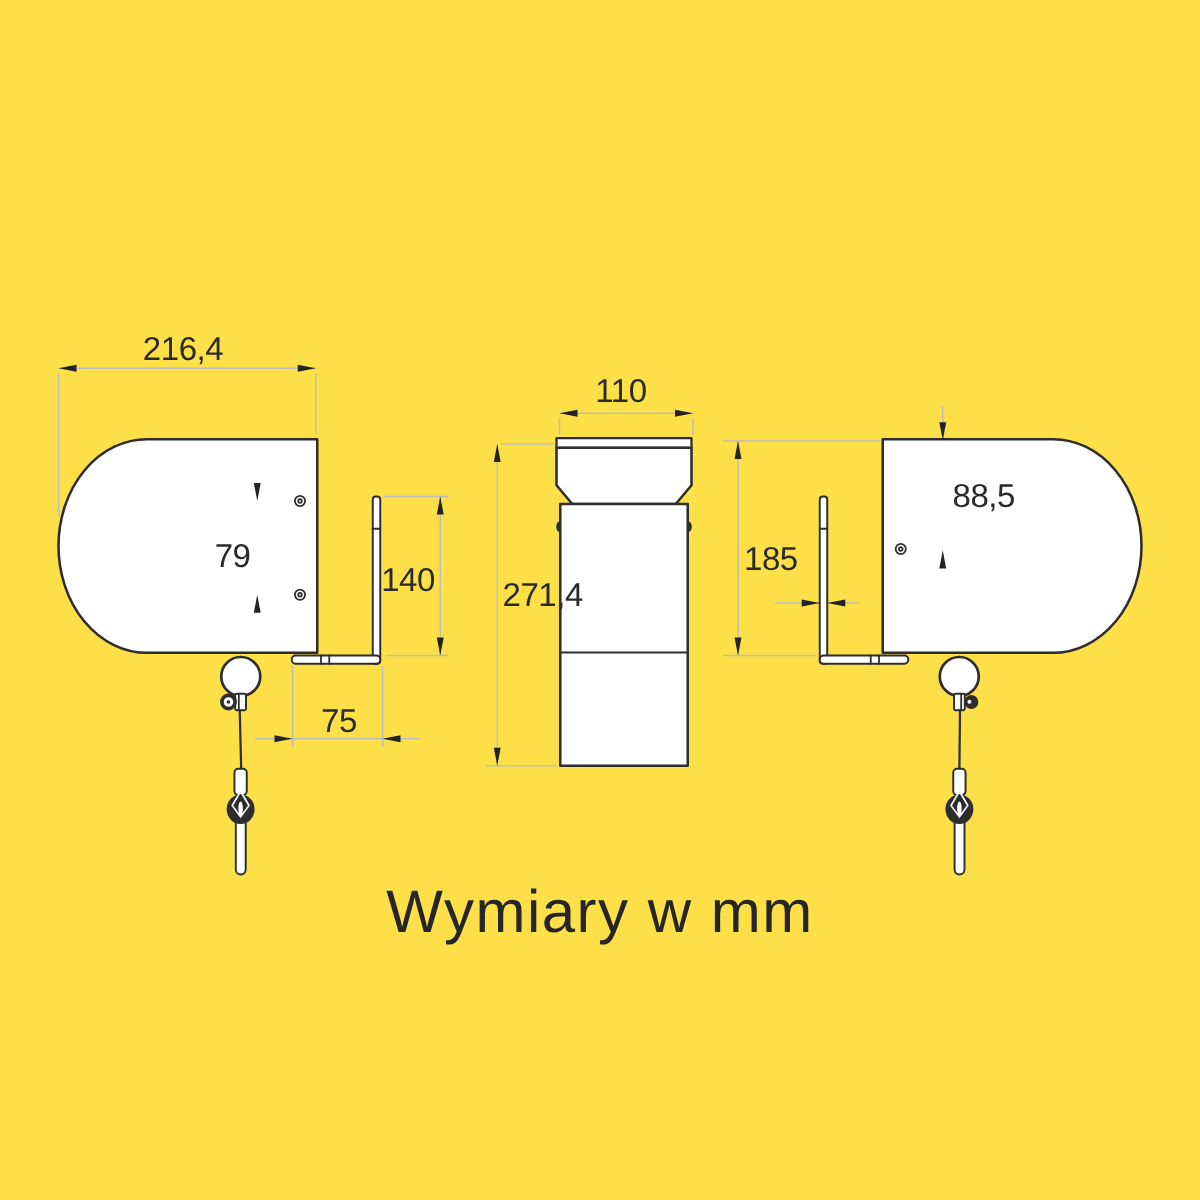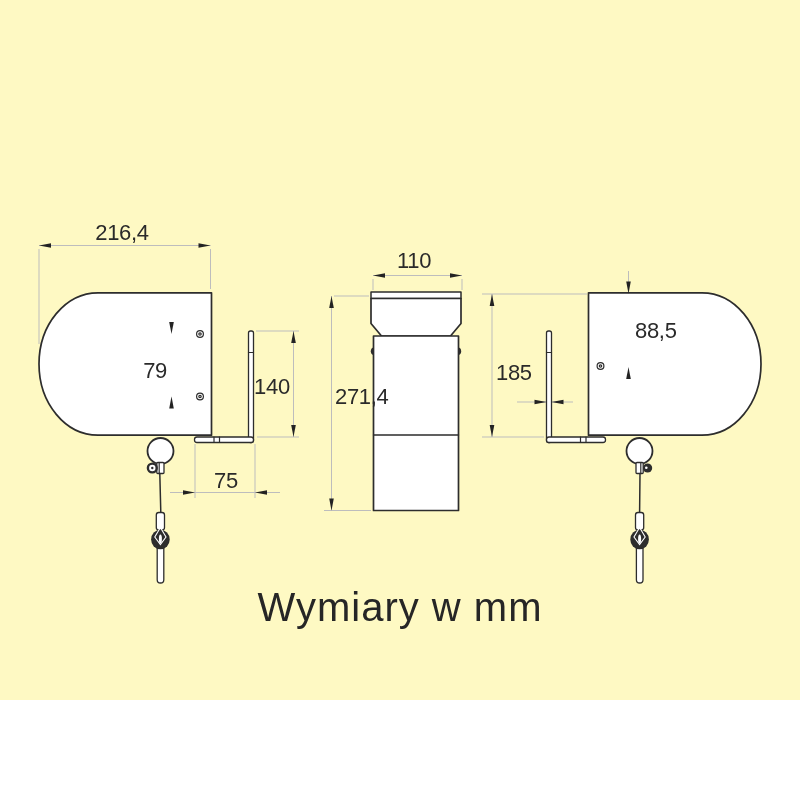--- a/index.html
+++ b/index.html
@@ -1,19 +1,19 @@
 <!DOCTYPE html>
 <html><head>
 <meta charset="utf-8">
 <style>
   html,body{margin:0;padding:0;background:#ffffff;}
   .stage{
     position:relative;
-    width:800px;height:700px;
-    background:#fef9c3;
+    width:800px;height:800px;
+    background:#fde047;
     font-family:"Liberation Sans", sans-serif;
     overflow:hidden;
   }
   svg{display:block;}
   .dim-text{
     font-family:"Liberation Sans", sans-serif;
     font-size:22px;
     fill:#2a2a2a;
     letter-spacing:-0.3px;
   }

